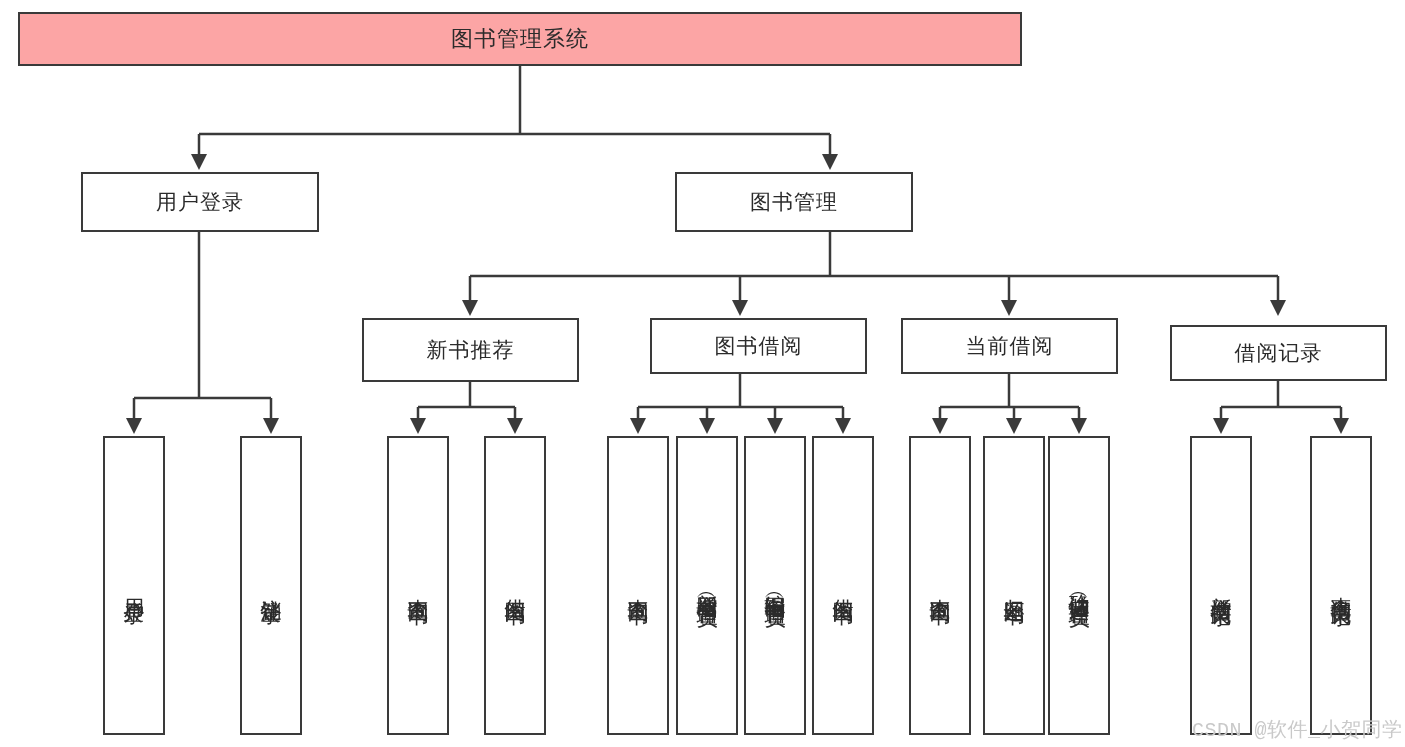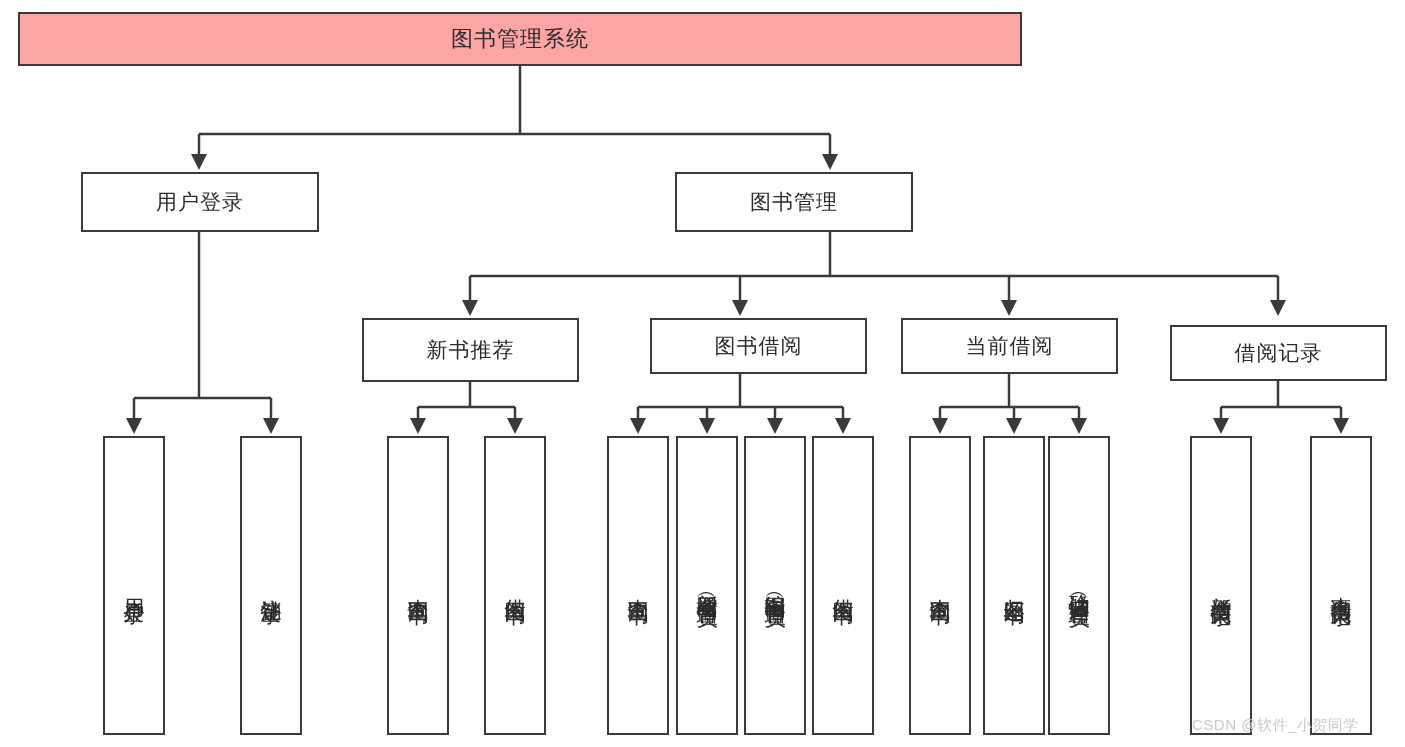--- a/index.html
+++ b/index.html
@@ -53,23 +53,24 @@
     white-space: nowrap;
     display: block;
   }
   .htext {
     white-space: nowrap;
     display: block;
   }
   .watermark {
     position: absolute;
     color: #c9c9c9;
-    font-size: 15px;
+    font-size: 20px;
     white-space: nowrap;
     letter-spacing: 0.5px;
+    font-family: Liberation Mono, monospace;
   }
 </style>
 </head>
 <body>
 
 <div id="canvas">
   <svg class="edges" id="edge-svg" viewBox="0 0 1405 747">
       <line x1="520" y1="66" x2="520" y2="134" stroke="#3a3a3a" stroke-width="2.5"></line>
       <line x1="199" y1="134" x2="830" y2="134" stroke="#3a3a3a" stroke-width="2.5"></line>
       <line x1="199" y1="134" x2="199" y2="157" stroke="#3a3a3a" stroke-width="2.5"></line>

